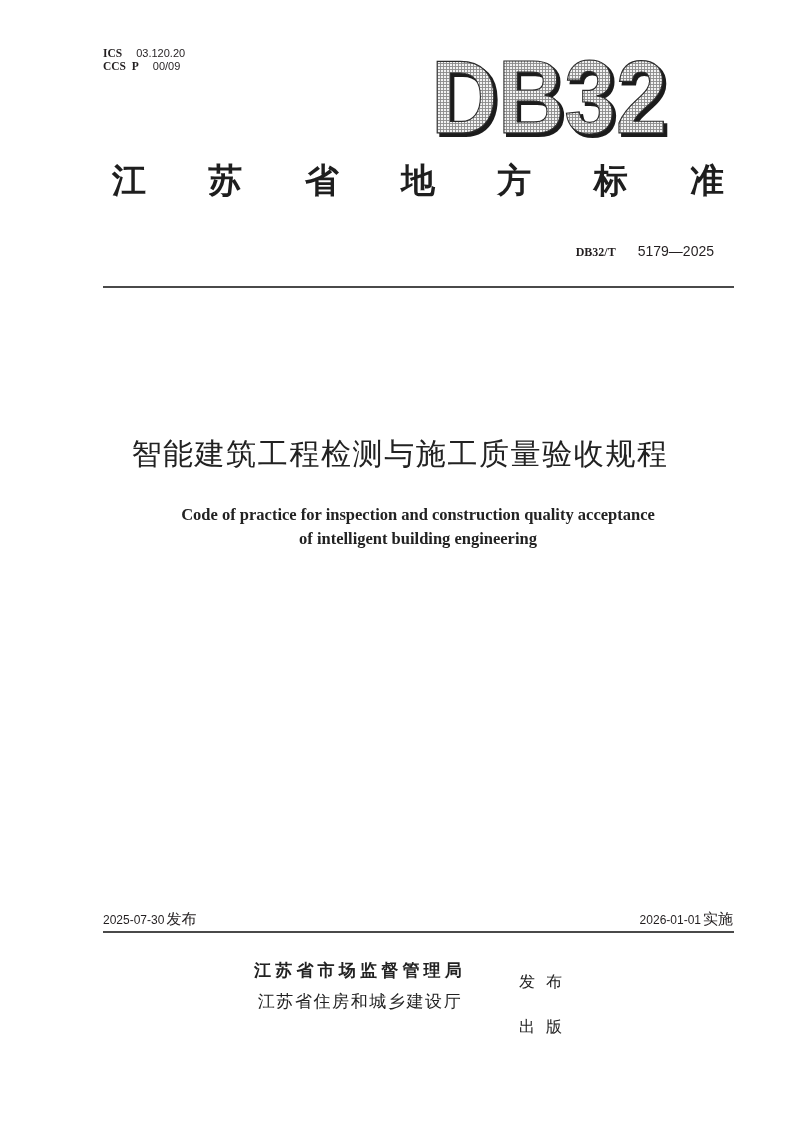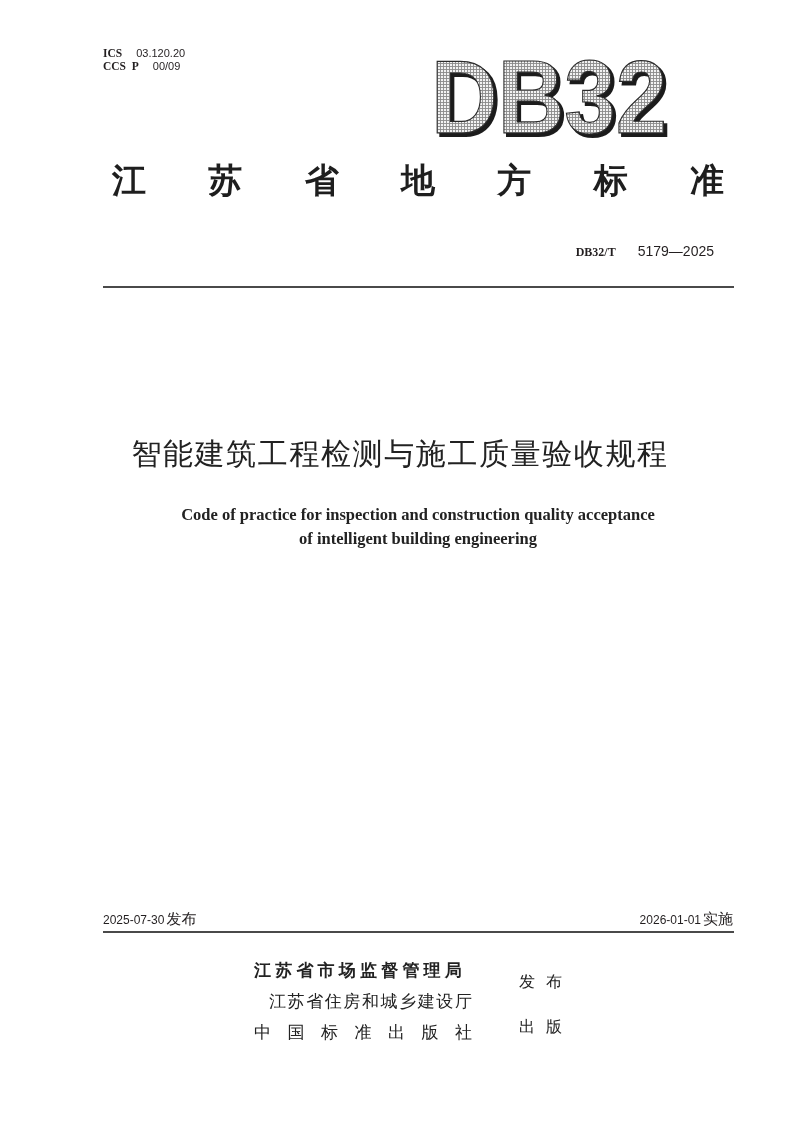--- a/index.html
+++ b/index.html
@@ -193,16 +193,15 @@
 </div>
 <div class="abs date-right">
   <span class="date-val">2026-01-01</span><span class="date-suffix">实施</span>
 </div>
 
 <div class="abs rule rule-bottom"></div>
 
 <div class="abs issuers">
   <div class="issuer-line spaced-1">江苏省市场监督管理局</div>
   <div class="issuer-line spaced-2">江苏省住房和城乡建设厅</div>
-  <div class="issuer-line spaced-3">中国标准出版社</div>
 </div>
 <div class="abs issue-role role-publish">发布</div>
 <div class="abs issue-role role-print">出版</div>
 
 </body></html>

